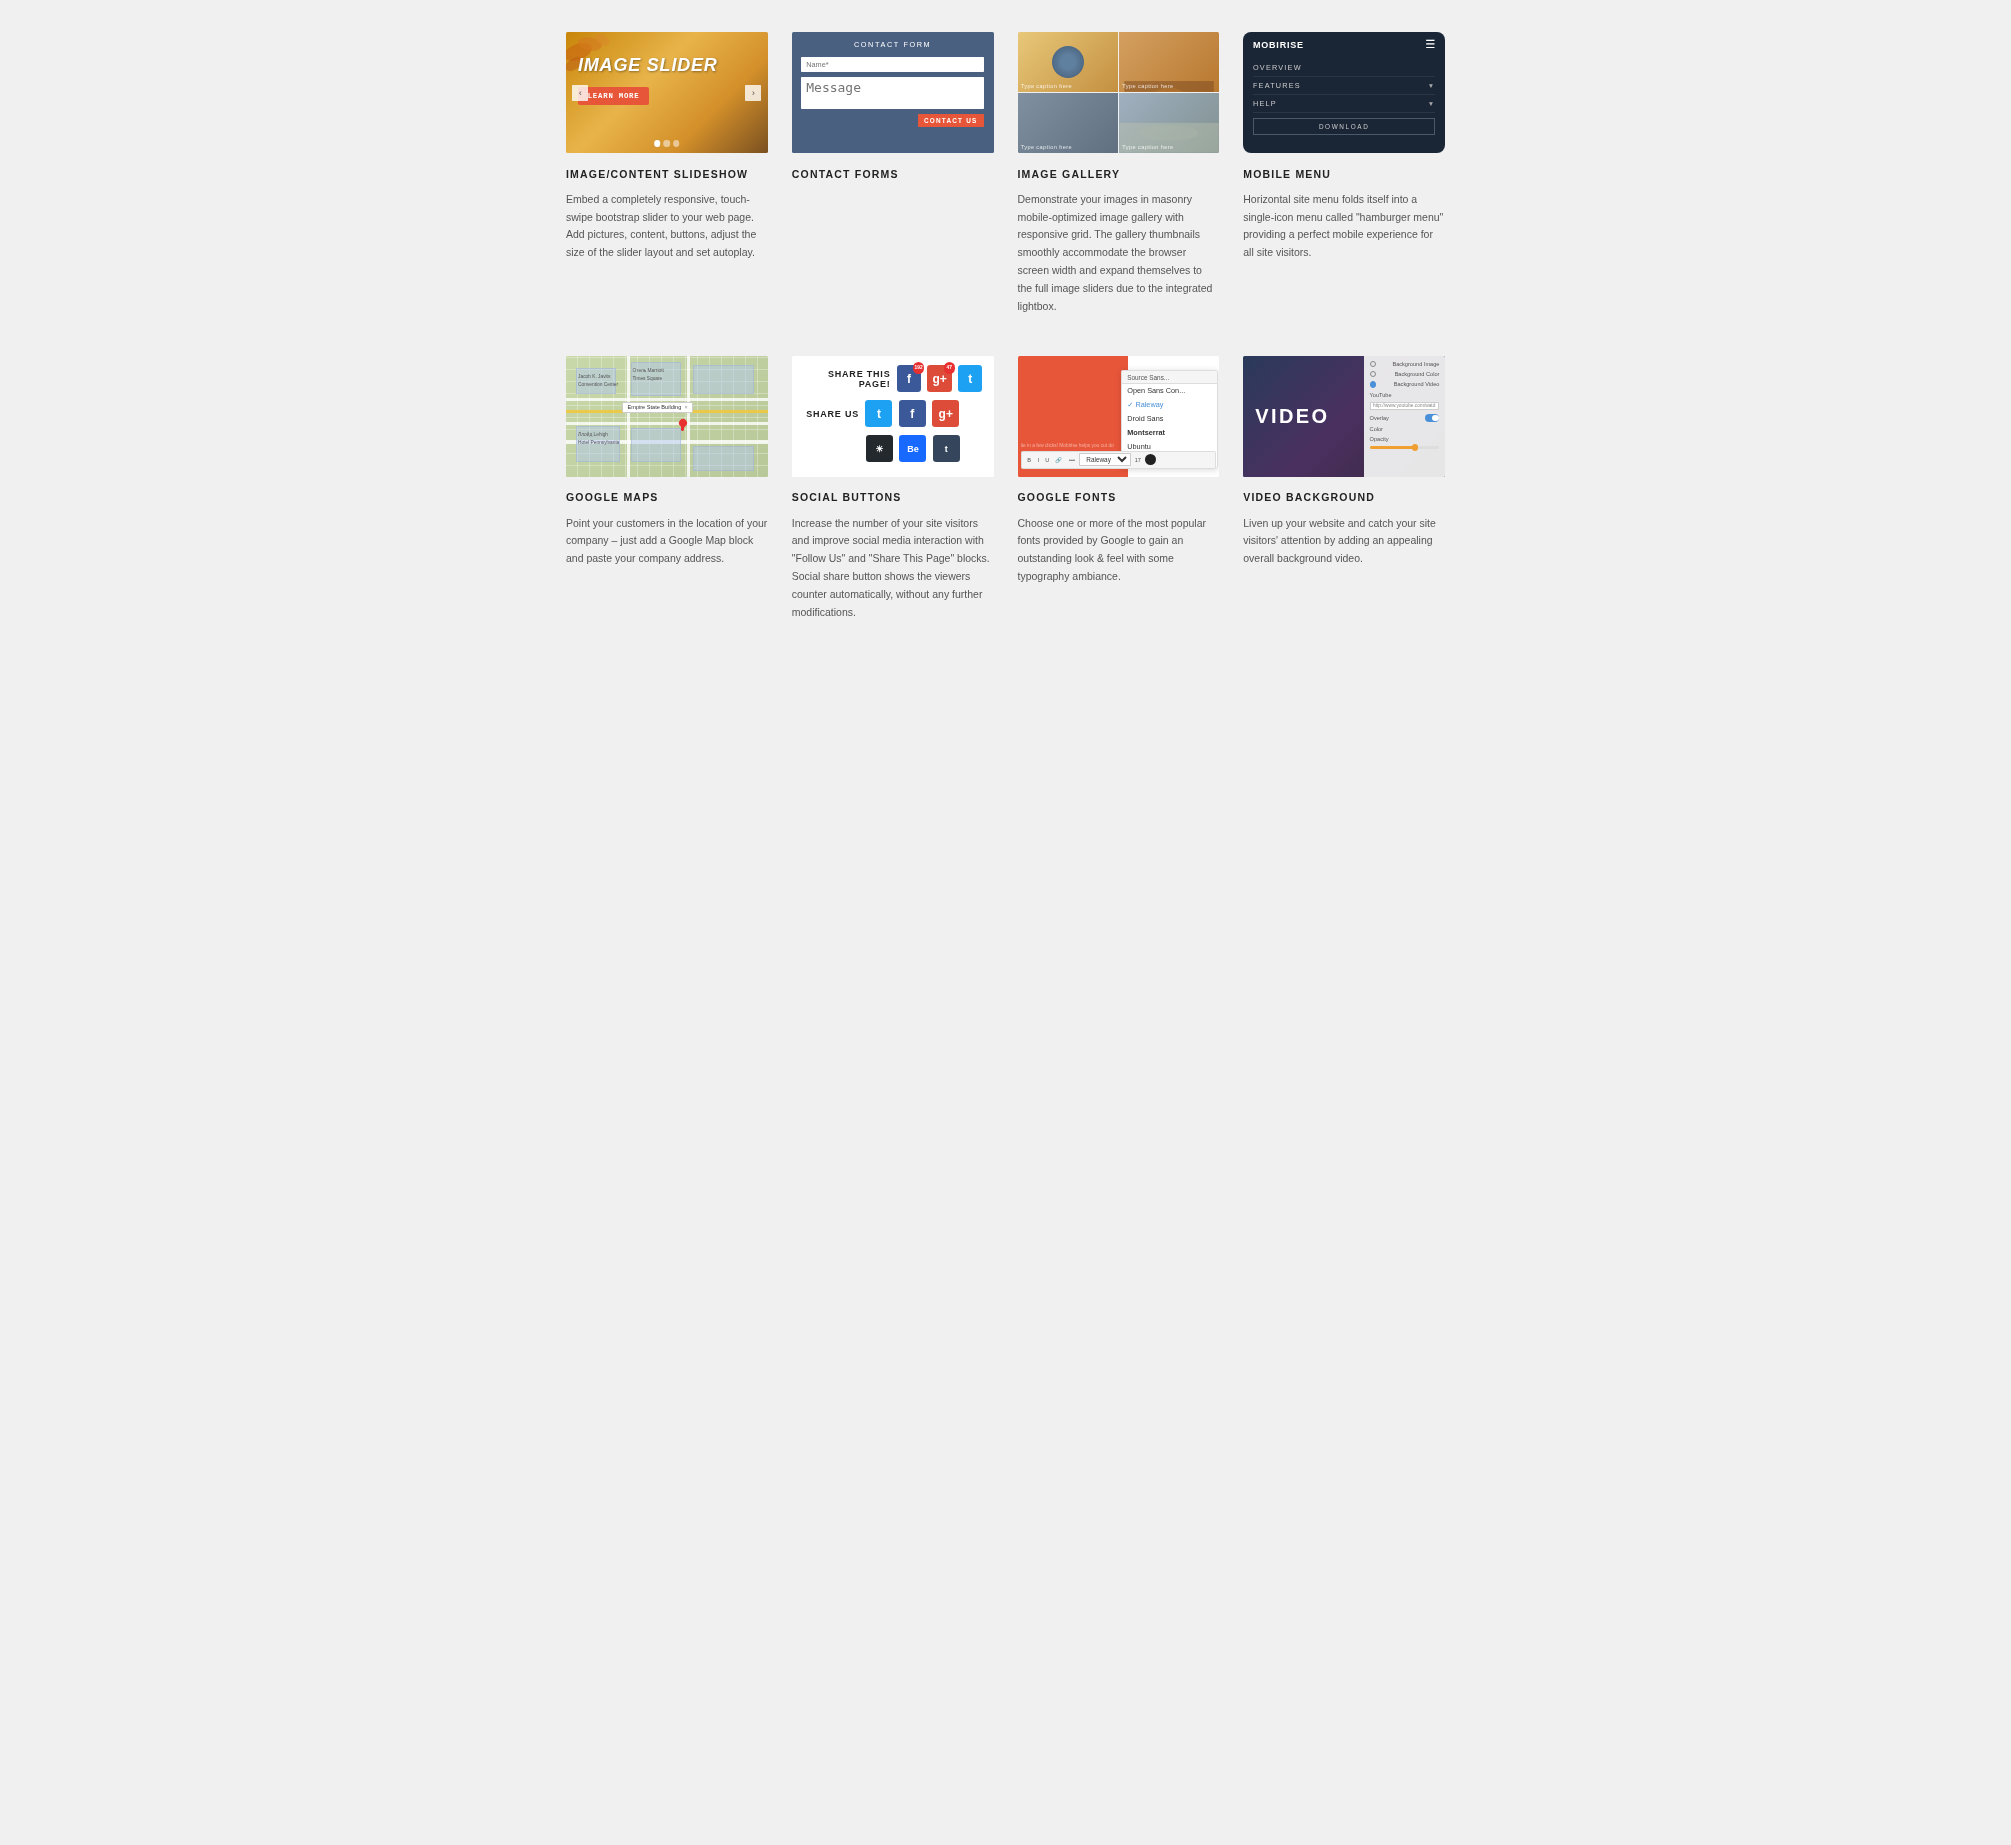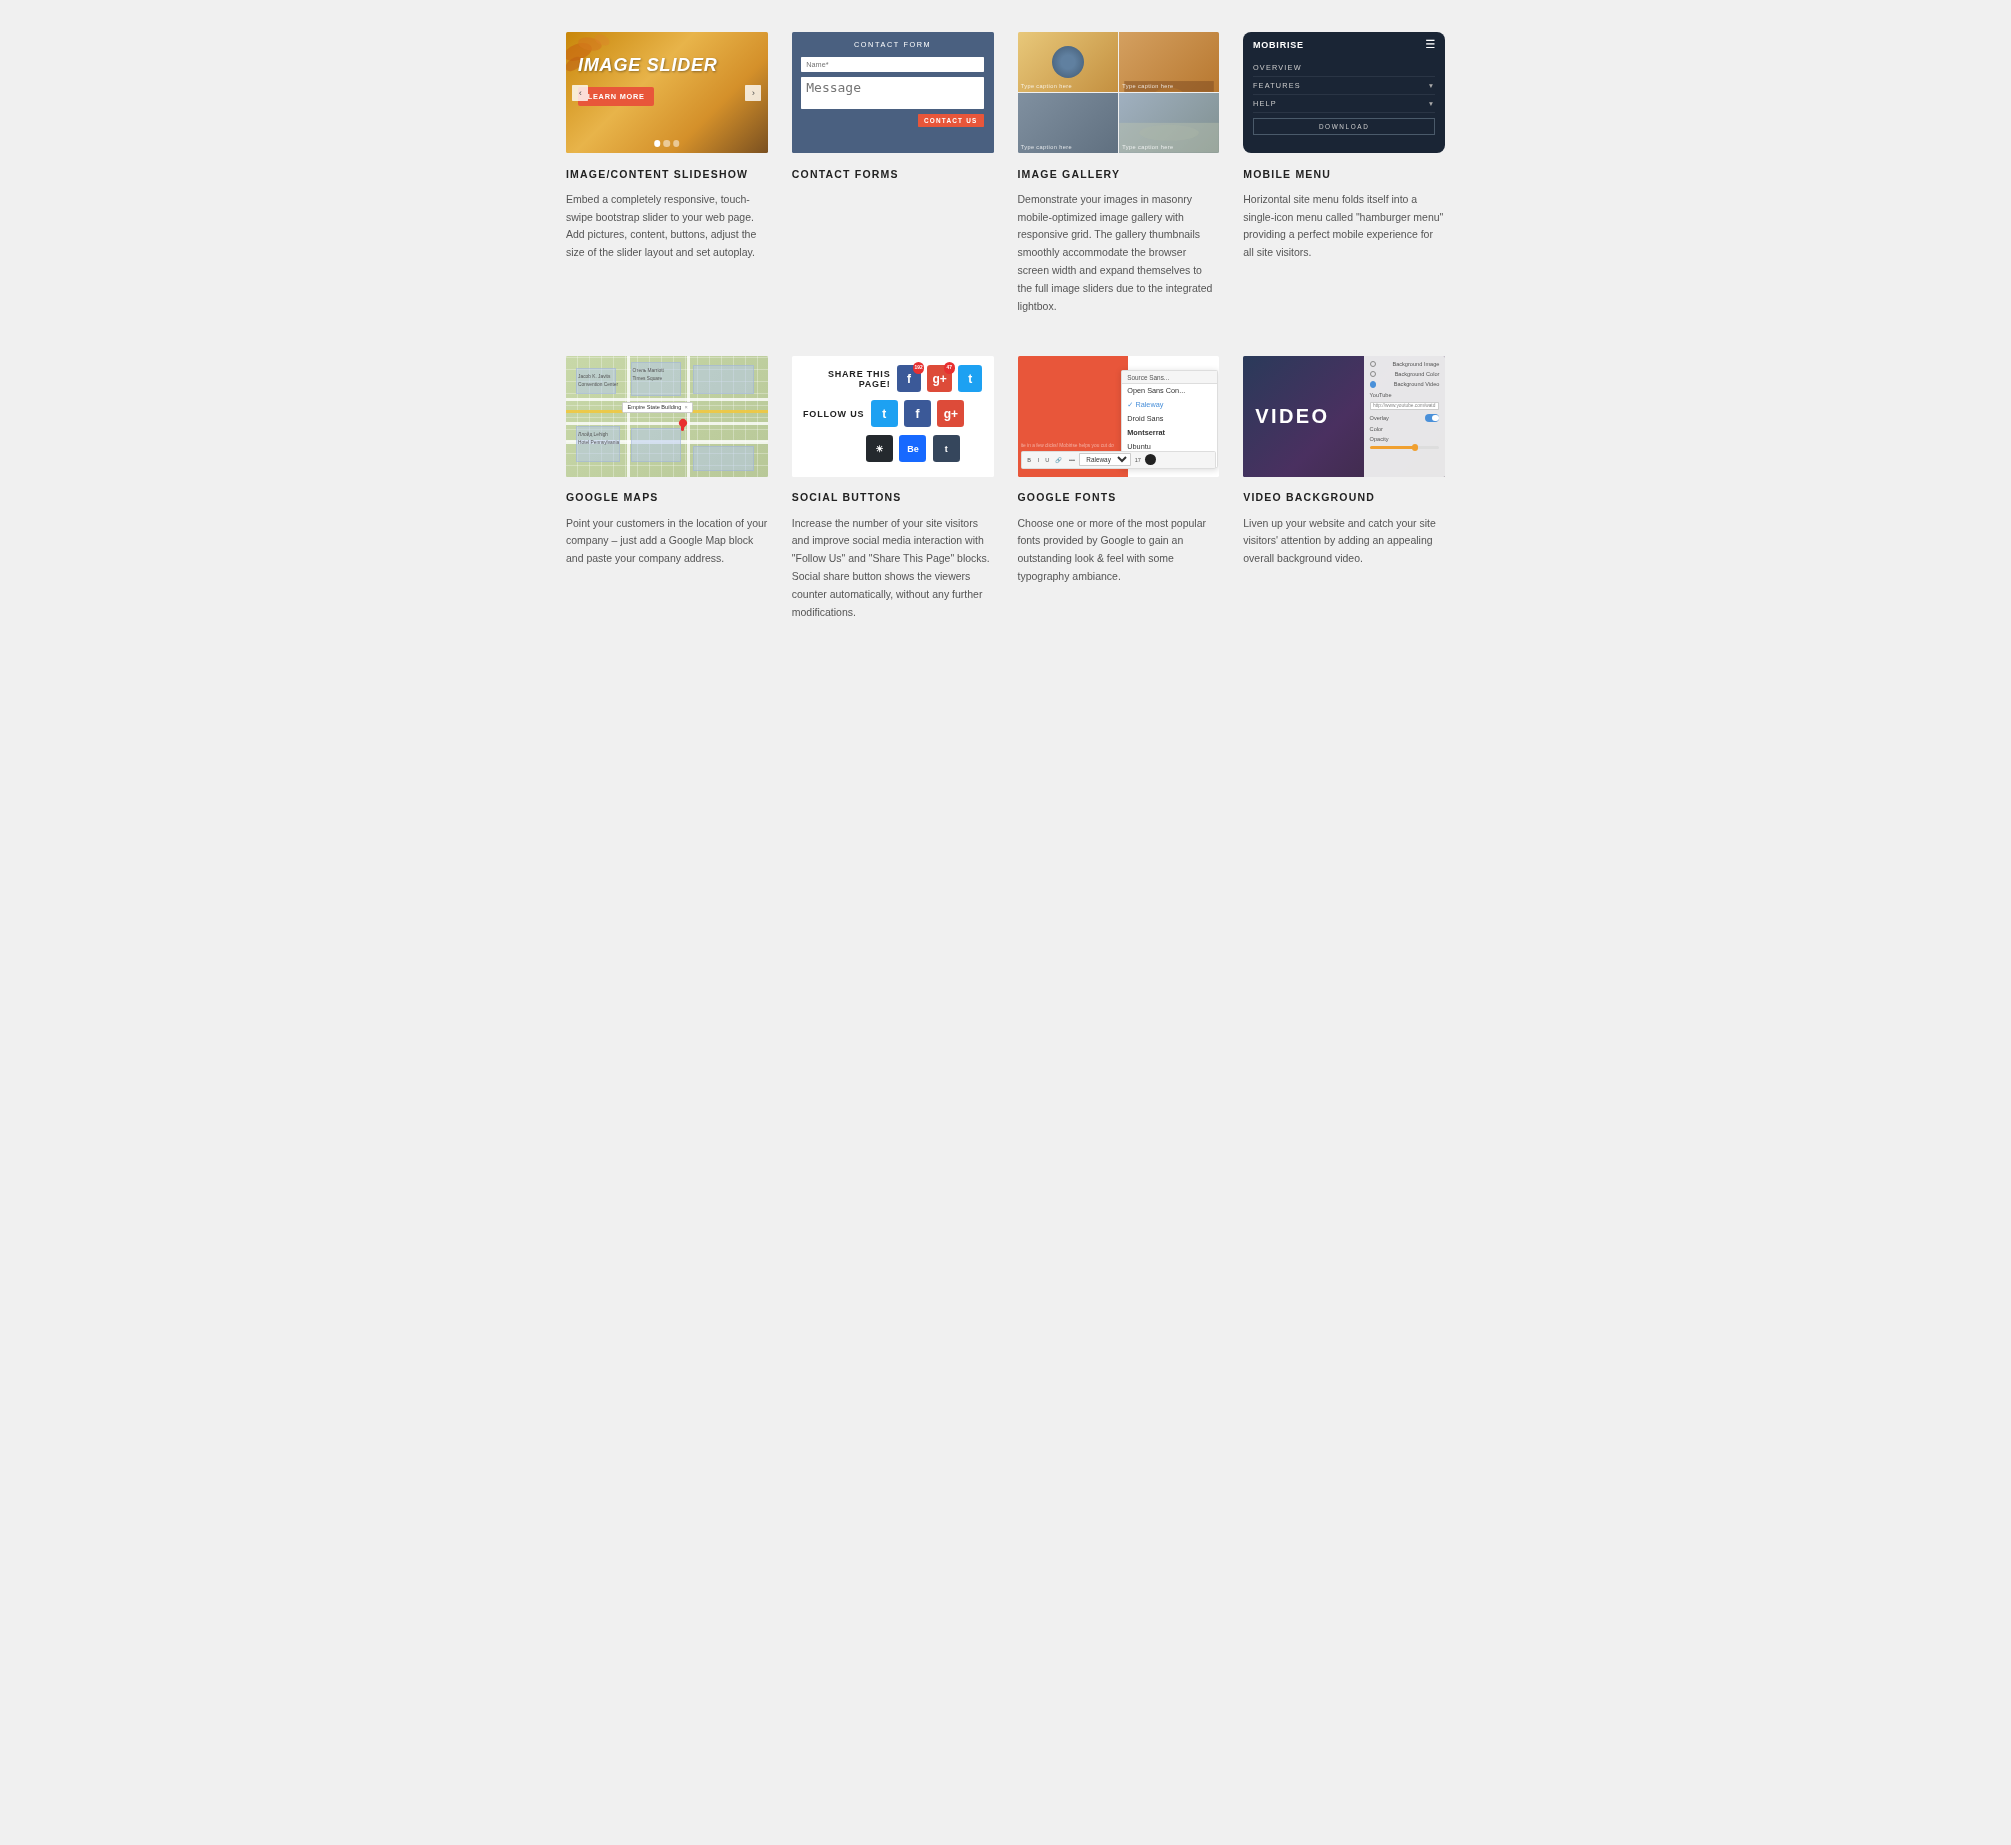--- a/index.html
+++ b/index.html
@@ -70,20 +70,21 @@
       top: 55px;
       left: 12px;
       background: #e8563a;
       color: #fff;
       font-size: 7.3px;
       font-weight: 700;
       letter-spacing: 0.8px;
       padding: 4.8px 9.7px;
       border-radius: 2px;
       text-transform: uppercase;
+      font-family: Liberation Mono, monospace;
     }
     .slider-arrow-left {
       position: absolute;
       left: 6.4px;
       top: 50%;
       transform: translateY(-50%);
       background: rgba(255,255,255,0.8);
       color: #555;
       width: 16px;
       height: 16px;
@@ -753,21 +754,21 @@
               f
               <div class="social-badge">192</div>
             </div>
             <div class="social-icon gplus">
               g+
               <div class="social-badge">47</div>
             </div>
             <div class="social-icon tw">t</div>
           </div>
           <div class="social-row">
-            <div class="social-label">FOLLOW US</div>
+            <div class="social-label">SHARE US</div>
             <div class="social-icon tw">t</div>
             <div class="social-icon fb">f</div>
             <div class="social-icon gplus">g+</div>
           </div>
           <div class="social-row" style="margin-left:63px">
             <div class="social-icon gh" style="font-size:9px;">☀</div>
             <div class="social-icon be" style="font-size:9px;">Be</div>
             <div class="social-icon tu" style="font-size:9px;">t</div>
           </div>
         </div>

